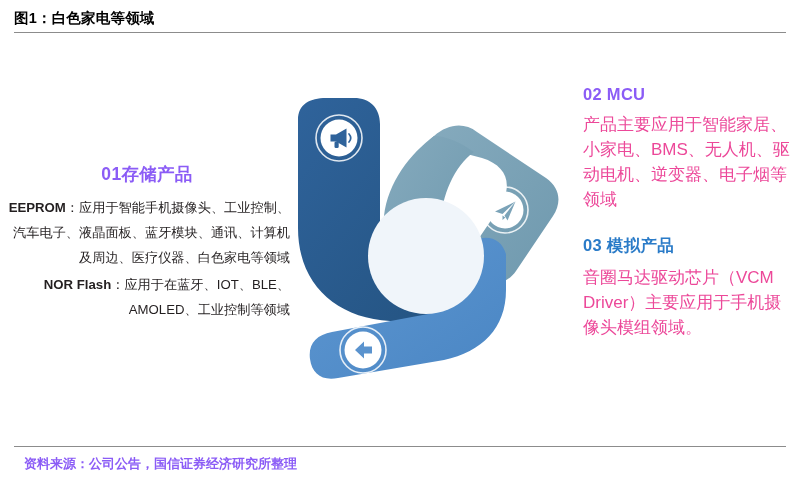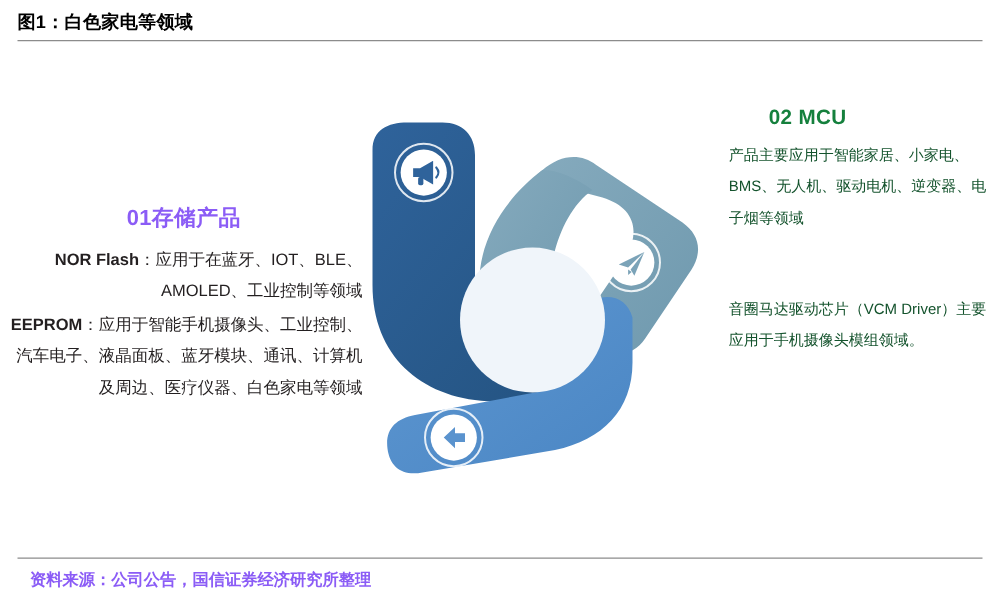--- a/index.html
+++ b/index.html
@@ -88,27 +88,27 @@
   }
   #right-block-mcu { top: 85px; }
   #right-block-analog { top: 235px; }
 
   .right-heading {
     font-size: 16.5px;
     font-weight: 700;
     margin: 0 0 8px 0;
     letter-spacing: .3px;
   }
-  #mcu-heading   { color: #15803d; margin-left: 32px; }
+  #mcu-heading   { color: #8b5cf6; }
   #analog-heading{ color: #2a7bc8; }
 
   .right-para {
-    font-size: 12px;
+    font-size: 17px;
     line-height: 25px;
-    color: #14532d;
+    color: #ec4899;
     margin: 0;
   }
 
   
   #pinwheel {
     position: absolute;
     left: 278px;
     top: 78px;
     width: 300px;
     height: 310px;
@@ -120,25 +120,25 @@
 
 <div id="figure-header">
   <div id="figure-title">图1：白色家电等领域</div>
 </div>
 <div class="rule" id="header-rule"></div>
 
 <div id="left-panel">
   <div id="left-heading">01存储产品</div>
 
   <p class="left-para">
+    <span class="lead">EEPROM</span><span>：</span><span>应用于智能手机摄像头、工业控制、汽车电子、液晶面板、蓝牙模块、通讯、计算机及周边、医疗仪器、白色家电等领域</span>
+  </p>
+
+  <p class="left-para">
     <span class="lead">NOR Flash</span><span>：</span><span>应用于在蓝牙、IOT、BLE、AMOLED、工业控制等领域</span>
-  </p>
-
-  <p class="left-para">
-    <span class="lead">EEPROM</span><span>：</span><span>应用于智能手机摄像头、工业控制、汽车电子、液晶面板、蓝牙模块、通讯、计算机及周边、医疗仪器、白色家电等领域</span>
   </p>
 </div>
 
 <div id="pinwheel">
   <svg viewBox="0 0 300 310" xmlns="http://www.w3.org/2000/svg" aria-hidden="true">
     <defs>
       <linearGradient id="gradDark" x1="0" y1="0" x2="1" y2="1">
         <stop offset="0%" stop-color="#2F639B"></stop>
         <stop offset="100%" stop-color="#23527F"></stop>
       </linearGradient>
@@ -231,17 +231,18 @@
     <circle cx="148" cy="178" r="58" fill="#F0F5FA"></circle>
   </svg>
 </div>
 
 <div class="right-block" id="right-block-mcu">
   <div class="right-heading" id="mcu-heading">02 MCU</div>
   <p class="right-para">产品主要应用于智能家居、小家电、BMS、无人机、驱动电机、逆变器、电子烟等领域</p>
 </div>
 
 <div class="right-block" id="right-block-analog">
+  <div class="right-heading" id="analog-heading">03 模拟产品</div>
   <p class="right-para">音圈马达驱动芯片（VCM Driver）主要应用于手机摄像头模组领域。</p>
 </div>
 
 <div class="rule" id="footer-rule"></div>
 <div id="figure-source">资料来源：公司公告，国信证券经济研究所整理</div>
 
 </body></html>

